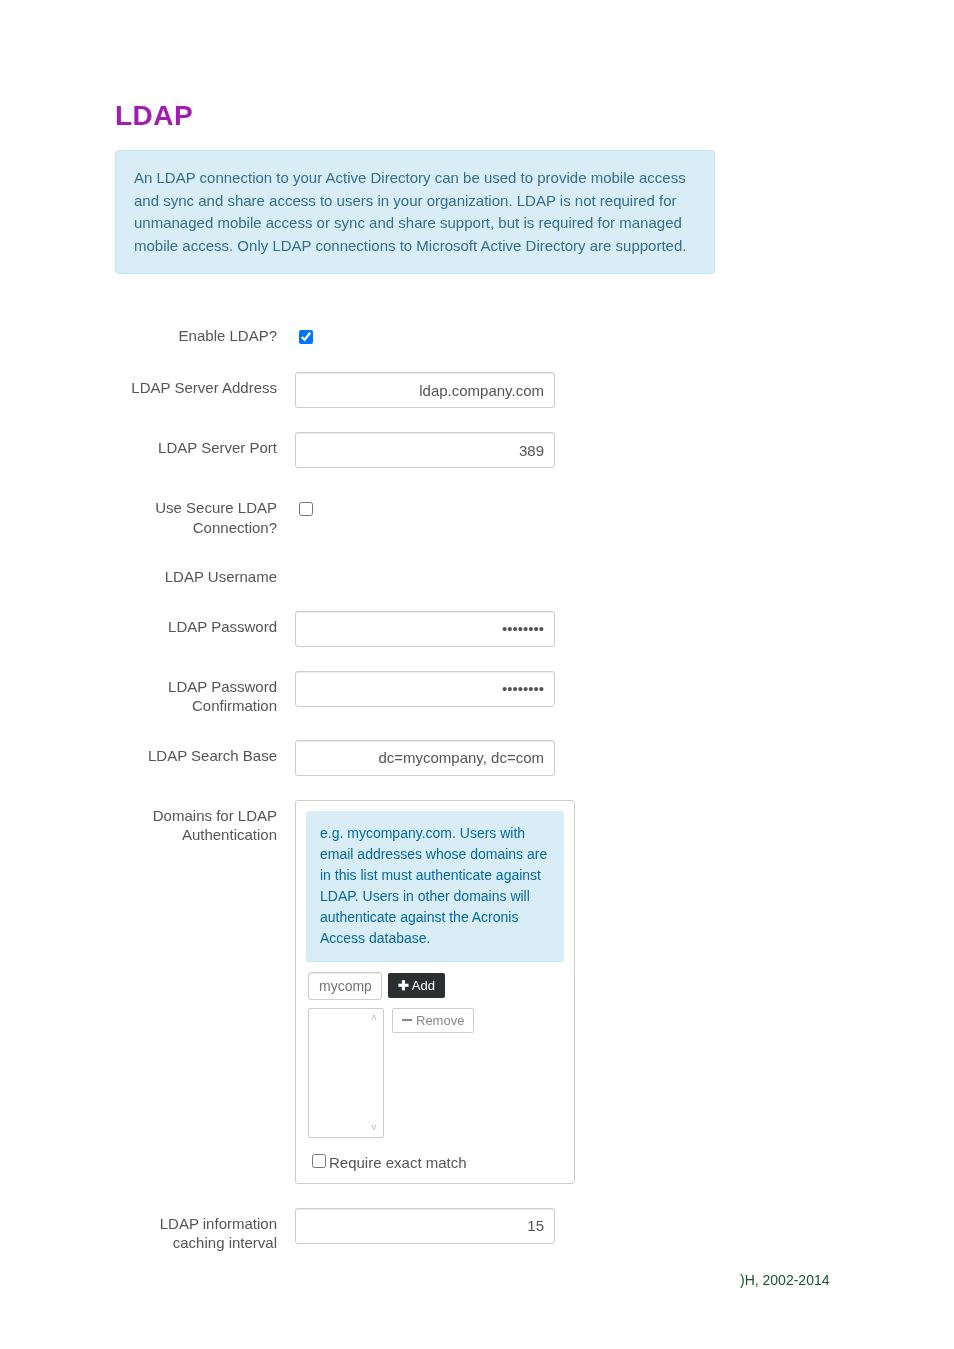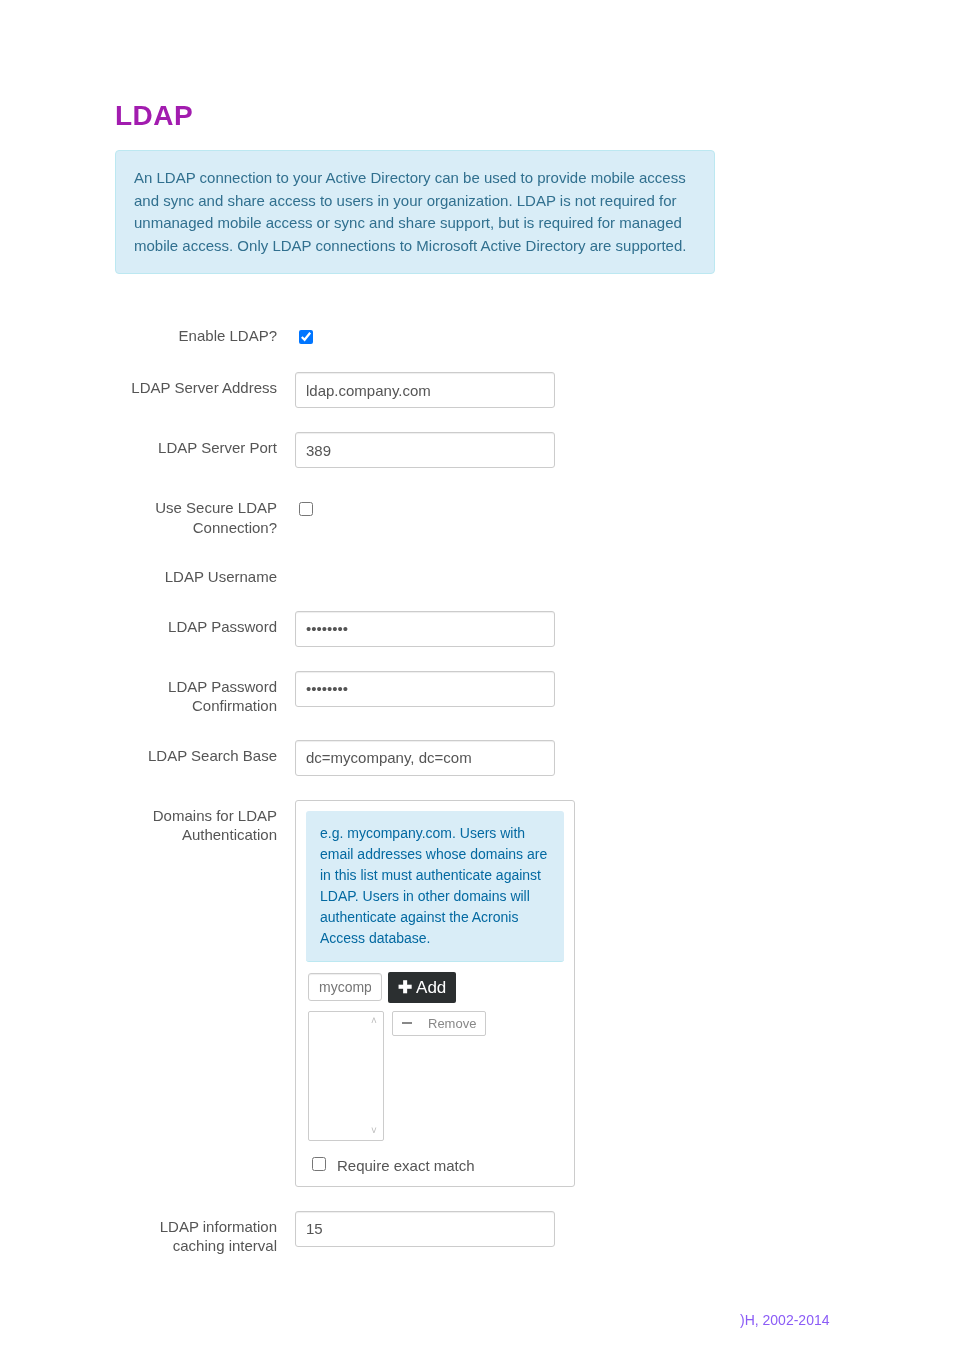--- a/index.html
+++ b/index.html
@@ -52,20 +52,21 @@
   }
   input[type="text"], input[type="password"] {
     width: 260px;
     height: 36px;
     border: 1px solid #ccc;
     border-radius: 3px;
     padding: 0 10px;
     font-size: 15px;
     color: #555;
     box-shadow: inset 0 1px 1px rgba(0,0,0,.07);
+    text-align: right;
   }
   input[type="checkbox"] {
     margin-top: 10px;
     width: 14px;
     height: 14px;
   }
   .domain-panel {
     border: 1px solid #ccc;
     border-radius: 3px;
     width: 280px;
@@ -92,35 +93,35 @@
     width: 74px;
     height: 28px;
     font-size: 14px;
     color: #888;
   }
   .btn-dark {
     background: #2b2f30;
     color: #fff;
     border: none;
     border-radius: 2px;
-    font-size: 17px;
+    font-size: 13px;
     padding: 5px 10px;
     cursor: pointer;
   }
   .btn-plain {
     background: #fff;
     border: 1px solid #ccc;
     color: #888;
     font-size: 13px;
     padding: 4px 9px;
     border-radius: 2px;
     cursor: pointer;
     display: inline-flex;
     align-items: center;
-    gap: 16px;
+    gap: 4px;
   }
   .domain-list-row {
     padding: 0 12px 10px 12px;
     display: flex;
     gap: 8px;
     align-items: flex-start;
   }
   .listbox {
     width: 76px;
     height: 130px;
@@ -138,30 +139,29 @@
     font-size: 10px;
     text-align: center;
     line-height: 14px;
   }
   .listbox .scroll-up { top: 2px; }
   .listbox .scroll-down { bottom: 2px; }
   .exact-row {
     padding: 6px 12px 12px 12px;
     display: flex;
     align-items: center;
-    gap: 8px;
     font-size: 15px;
     color: #555;
   }
   .exact-row input[type="checkbox"] { margin-top: 0; }
   .footer-note {
     position: absolute;
     left: 740px;
-    top: 1312px;
-    color: #8b5cf6;
+    top: 1272px;
+    color: #14532d;
     font-size: 14px;
   }
   .plus { font-weight: bold; }
   .minus-icon { display:inline-block; width:10px; height:2px; background:#888; vertical-align:middle; }
 </style>
 </head>
 <body>
 
 <div class="page">
 

